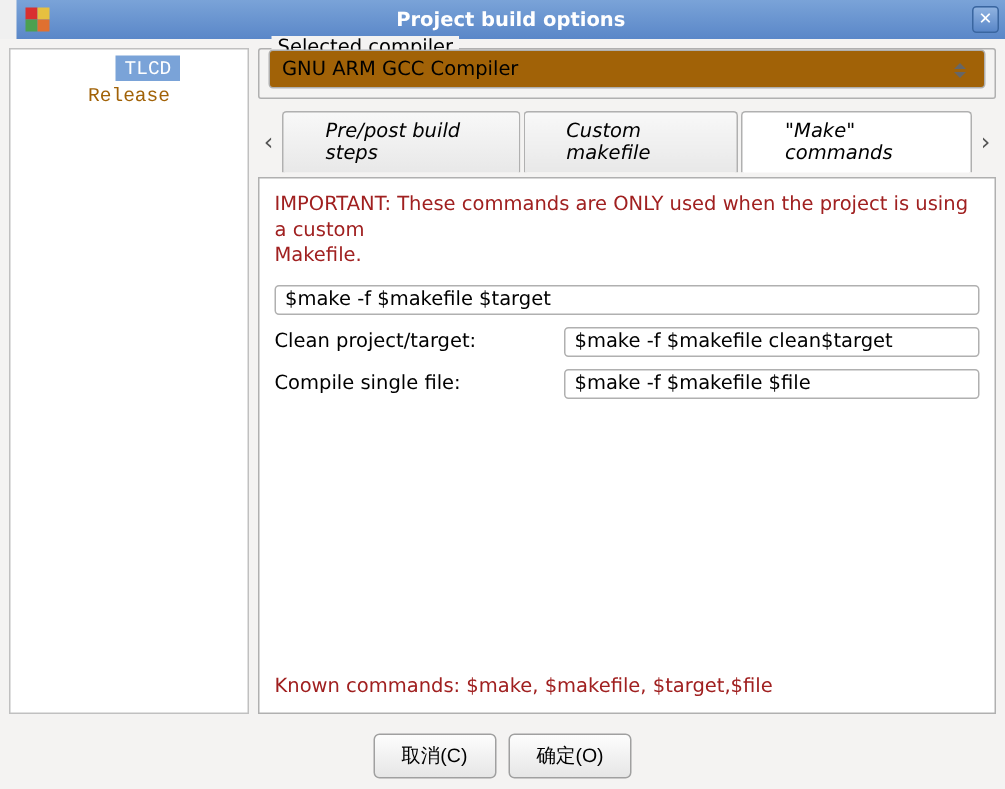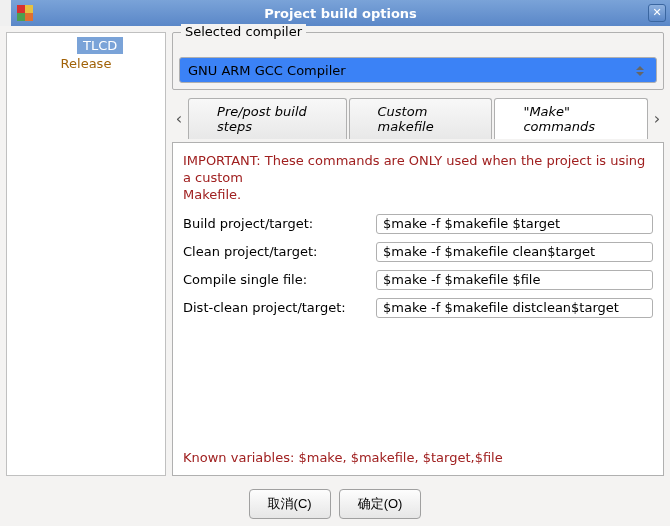--- a/index.html
+++ b/index.html
@@ -8,27 +8,27 @@
   .titlebar-icon { width: 16px; height: 16px; margin-left: 6px; display: flex; flex-wrap: wrap; }
   .titlebar-icon span { width: 8px; height: 8px; }
   .ic1 { background: #d93030; }
   .ic2 { background: #e6c040; }
   .ic3 { background: #4ca050; }
   .ic4 { background: #e07030; }
   .titlebar-title { position: absolute; left: 0; right: 0; text-align: center; color: #fff; font-weight: bold; font-size: 13px; }
   .titlebar-close { position: absolute; right: 4px; top: 4px; width: 18px; height: 18px; background: linear-gradient(to bottom, #8fb2e0, #5a87c8); border: 1px solid #3a66a0; border-radius: 3px; color: #fff; font-size: 11px; text-align: center; line-height: 16px; cursor: pointer; }
   .content { display: flex; padding: 6px; gap: 6px; background: #f4f3f2; height: calc(100% - 26px - 44px); }
   .sidebar { width: 160px; background: #fff; border: 1px solid #c0c0c0; padding-top: 4px; }
-  .sidebar-item { padding: 2px 8px; margin: 0 8px; text-align: center; cursor: pointer; }
+  .sidebar-item { padding: 2px 8px; margin: 0 8px; text-align: center; cursor: pointer; font-family: Liberation Mono, monospace; }
   .sidebar-item.sel { background: #7aa3d8; color: #fff; display: inline-block; margin-left: 35px; padding: 1px 6px; }
   .sidebar-item.nsel { color: #a16207; }
   .main { flex: 1; display: flex; flex-direction: column; gap: 4px; }
-  .fieldset { border: 1px solid #b0b0b0; border-radius: 2px; padding: 24px 6px 6px; position: relative; text-align: center; }
+  .fieldset { border: 1px solid #b0b0b0; border-radius: 2px; padding: 0 6px 6px; position: relative; text-align: center; }
   .fieldset > .legend { position: absolute; top: -9px; left: 8px; background: #f4f3f2; padding: 0 4px; font-size: 13px; }
-  .combo { width: 100%; height: 26px; border: 1px solid #b0b0b0; border-radius: 3px; background: #3b82f6; display: flex; align-items: center; padding: 0 8px; position: relative; cursor: pointer; }
+  .combo { width: 100%; height: 26px; border: 1px solid #b0b0b0; border-radius: 3px; background: #a16207; display: flex; align-items: center; padding: 0 8px; position: relative; cursor: pointer; }
   .combo-arrow { position: absolute; right: 6px; top: 4px; width: 14px; height: 18px; display: flex; flex-direction: column; justify-content: center; gap: 2px; }
   .arr-up, .arr-down { width: 0; height: 0; border-left: 4px solid transparent; border-right: 4px solid transparent; }
   .arr-up { border-bottom: 4px solid #666; }
   .arr-down { border-top: 4px solid #666; }
   .tabs-row { display: flex; align-items: center; gap: 2px; margin-top: 4px; }
   .nav-btn { width: 18px; height: 26px; display: flex; align-items: center; justify-content: center; cursor: pointer; font-size: 16px; color: #555; }
   .tab { padding: 5px 28px; background: linear-gradient(to bottom, #f8f8f8, #e8e8e8); border: 1px solid #b0b0b0; border-bottom: none; border-radius: 3px 3px 0 0; cursor: pointer; font-size: 13px; font-style: italic; }
   .tab.active { background: #fff; position: relative; z-index: 2; }
   .tab-body { border: 1px solid #b0b0b0; background: #fff; padding: 10px 10px; flex: 1; margin-top: -1px; display: flex; flex-direction: column; }
   .warn { color: #a02020; margin-bottom: 10px; line-height: 1.3; }
@@ -81,37 +81,32 @@
       <div class="nav-btn">›</div>
     </div>
 
     <div class="tab-body">
       <div class="warn">
         <span style="white-space: pre-line;">IMPORTANT: These commands are ONLY used when the project is using a custom
 Makefile.</span>
       </div>
 
       <div class="row">
-        <div class="row-label">Build project/target:</div>
         <input class="row-input" value="$make -f $makefile $target" style="">
       </div>
       <div class="row">
         <div class="row-label">Clean project/target:</div>
         <input class="row-input" value="$make -f $makefile clean$target" style="">
       </div>
       <div class="row">
         <div class="row-label">Compile single file:</div>
         <input class="row-input" value="$make -f $makefile $file" style="">
       </div>
-      <div class="row">
-        <div class="row-label">Dist-clean project/target:</div>
-        <input class="row-input" value="$make -f $makefile distclean$target" style="">
-      </div>
 
-      <div class="known">Known variables: $make, $makefile, $target,$file</div>
+      <div class="known">Known commands: $make, $makefile, $target,$file</div>
     </div>
   </div>
 </div>
 
 <div class="buttons">
   <button class="btn"><span>取消(C)</span></button>
   <button class="btn"><span>确定(O)</span></button>
 </div>
 
 </body></html>

